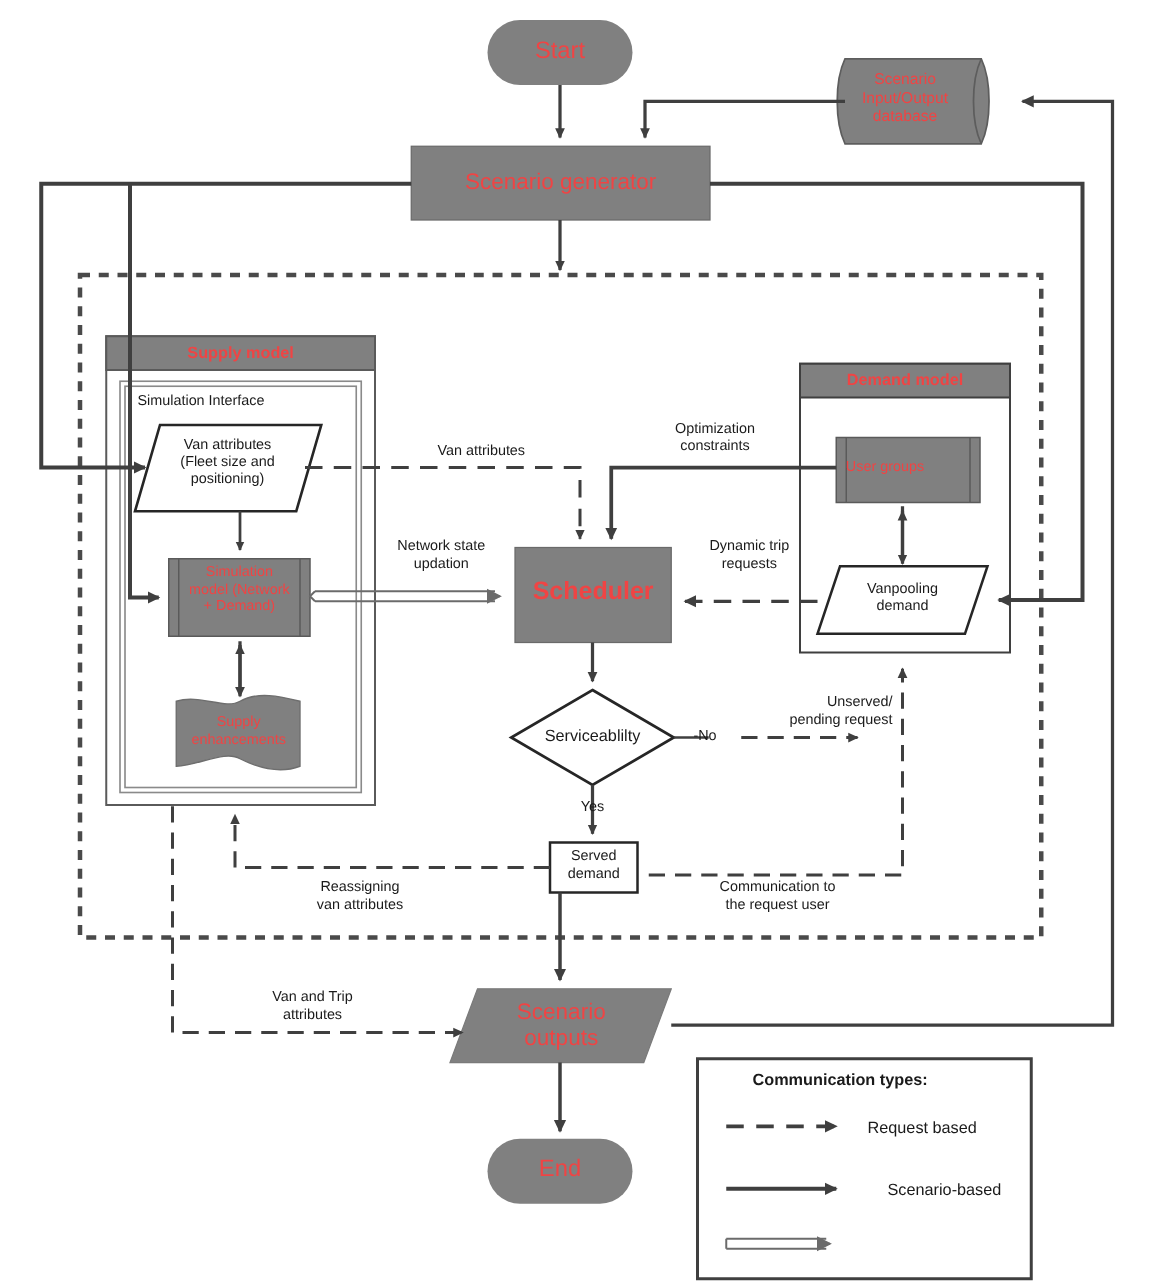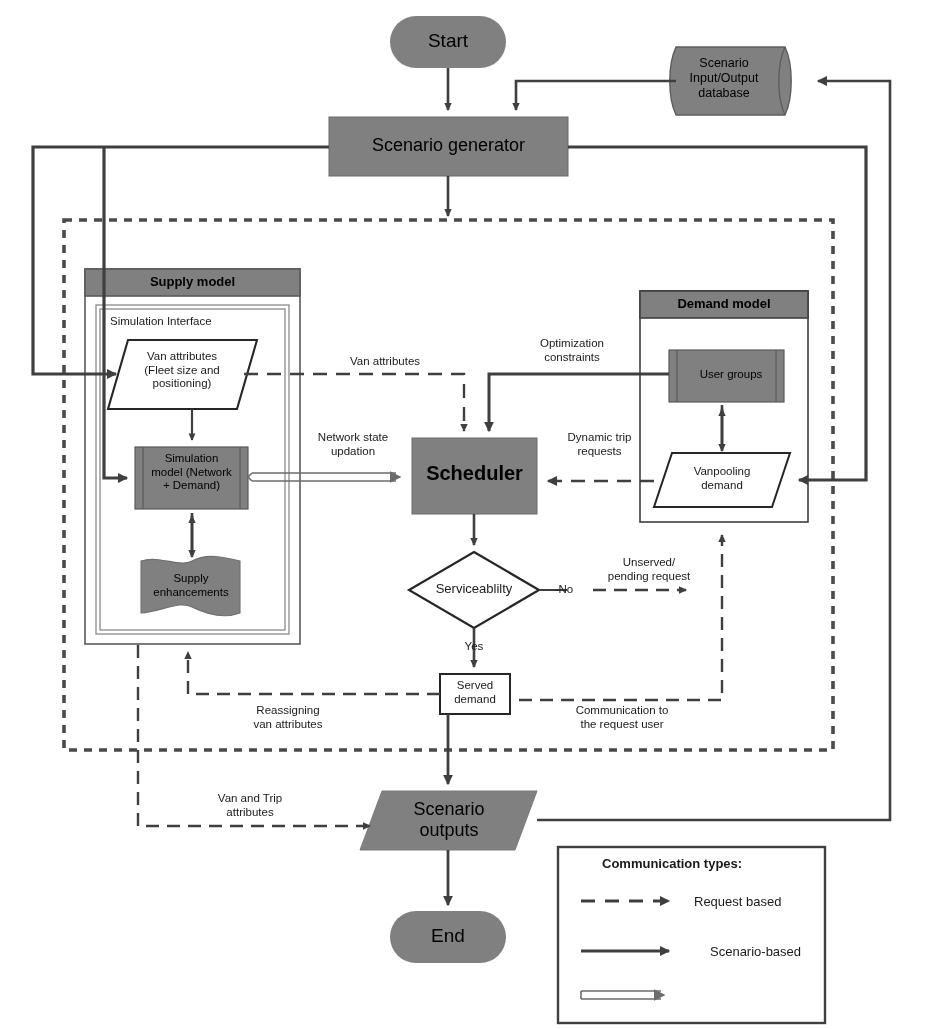--- a/index.html
+++ b/index.html
@@ -24,21 +24,21 @@
   }
   .lbl {
     position: absolute;
     text-align: center;
     color: #1a1a1a;
     font-family: "Liberation Sans", sans-serif;
     line-height: 1.18;
     white-space: pre-line;
     pointer-events: none;
   }
-  .lbl-white { color: #000000; }
+  .lbl-white { color: #ef4444; }
 </style>
 </head>
 <body>
 
 <div id="canvas">
 
   <svg id="svgroot" viewBox="0 0 926 1029">
     <defs>
       <marker id="ah" markerWidth="9" markerHeight="9" refX="7.4" refY="4.5" orient="auto" markerUnits="userSpaceOnUse">
         <path d="M0,0.6 L8.4,4.5 L0,8.4 Z" fill="#3f3f3f"></path>
@@ -260,21 +260,21 @@
 
   <div class="lbl lbl-white" style="left:132px; top:452px; width:119px; font-size:11.5px;">Simulation
 model (Network
 + Demand)</div>
 
   <div class="lbl lbl-white" style="left:136px; top:572px; width:110px; font-size:11.5px;">Supply
 enhancements</div>
 
   <div class="lbl lbl-white" style="left:640px; top:296px; width:168px; font-size:13px; font-weight:bold;">Demand model</div>
 
-  <div class="lbl lbl-white" style="left:671px; top:368px; width:120px; font-size:11.5px;">User groups</div>
+  <div class="lbl lbl-white" style="left:648px; top:368px; width:120px; font-size:11.5px;">User groups</div>
 
   <div class="lbl" style="left:662px; top:465px; width:120px; font-size:11.5px;">Vanpooling
 demand</div>
 
   <div class="lbl lbl-white" style="left:412px; top:462px; width:125px; font-size:20px; font-weight:bold;">Scheduler</div>
 
   <div class="lbl" style="left:409px; top:581px; width:130px; font-size:13px;">Serviceablilty</div>
 
   <div class="lbl" style="left:440px; top:679px; width:70px; font-size:11.5px;">Served
 demand</div>
@@ -290,21 +290,21 @@
   <div class="lbl" style="left:293px; top:431px; width:120px; font-size:11.5px;">Network state
 updation</div>
 
   <div class="lbl" style="left:547px; top:431px; width:105px; font-size:11.5px;">Dynamic trip
 requests</div>
 
   <div class="lbl" style="left:548px; top:583px; width:32px; font-size:11.5px;">-No</div>
 
   <div class="lbl" style="left:452px; top:640px; width:44px; font-size:11.5px;">Yes</div>
 
-  <div class="lbl" style="left:584px; top:556px; width:130px; font-size:11.5px;">Unserved/
+  <div class="lbl" style="left:584px; top:556px; width:130px; font-size:11.5px;text-align:right;">Unserved/
 pending request</div>
 
   <div class="lbl" style="left:542px; top:704px; width:160px; font-size:11.5px;">Communication to
 the request user</div>
 
   <div class="lbl" style="left:218px; top:704px; width:140px; font-size:11.5px;">Reassigning
 van attributes</div>
 
   <div class="lbl" style="left:185px; top:792px; width:130px; font-size:11.5px;">Van and Trip
 attributes</div>

